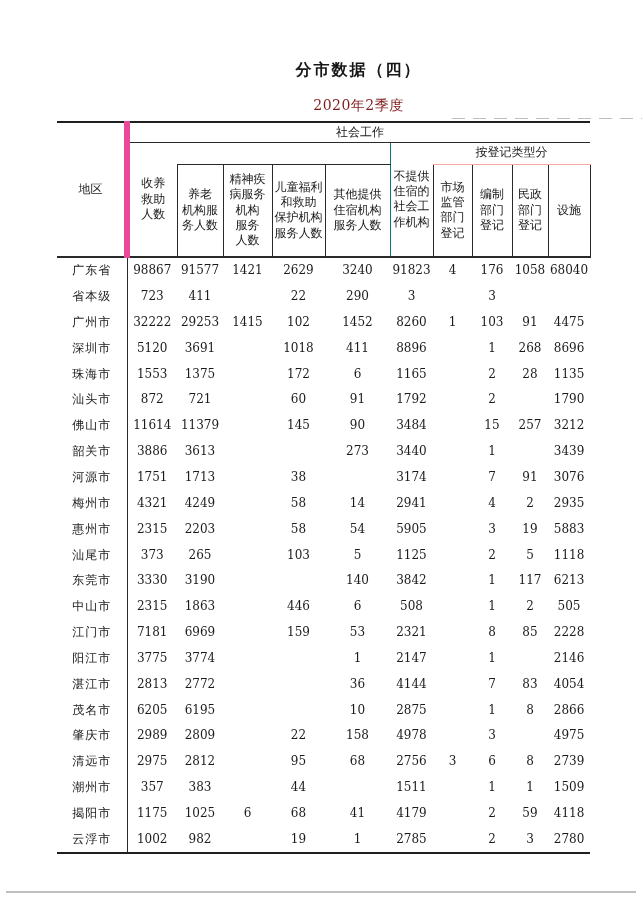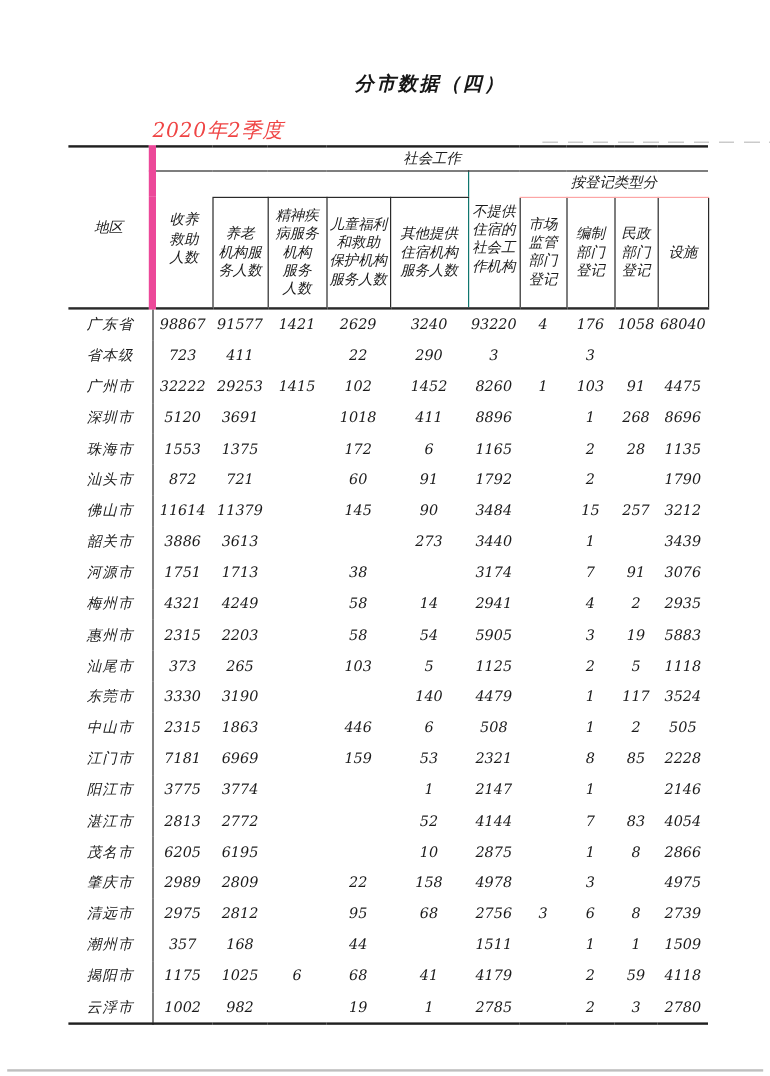--- a/index.html
+++ b/index.html
@@ -10,41 +10,41 @@
     height: 897px;
     overflow: hidden;
     font-family: "DejaVu Serif", "Liberation Serif", serif;
     color: #1b1b1b;
   }
   .page {
     position: relative;
     width: 514px;
     height: 897px;
     background: #ffffff;
-    font-style: italic;
   }
   .doc-title {
     position: absolute;
     left: 127px;
     top: 60px;
     width: 463px;
     text-align: center;
     font-size: 16px;
     font-weight: bold;
     letter-spacing: 2px;
     color: #161616;
   }
   .doc-subtitle {
     position: absolute;
     left: 127px;
     top: 97px;
     width: 463px;
-    font-size: 17px;
+    text-align: center;
+    font-size: 14px;
     letter-spacing: 0.5px;
-    color: #ef4444;
+    color: #7f1d1d;
   }
   table.stats {
     position: absolute;
     left: 57px;
     top: 121px;
     width: 533px;
     border-collapse: collapse;
     table-layout: fixed;
     border-top: 2px solid #1f1f1f;
     border-bottom: 2px solid #1f1f1f;
@@ -184,21 +184,21 @@
       </tr>
     </thead>
     <tbody>
         <tr>
           <td class="region-cell">广东省</td>
           <td class="value-cell">98867</td>
           <td class="value-cell">91577</td>
           <td class="value-cell">1421</td>
           <td class="value-cell">2629</td>
           <td class="value-cell">3240</td>
-          <td class="value-cell">93220</td>
+          <td class="value-cell">91823</td>
           <td class="value-cell">4</td>
           <td class="value-cell">176</td>
           <td class="value-cell">1058</td>
           <td class="value-cell">68040</td>
         </tr>
         <tr>
           <td class="region-cell">省本级</td>
           <td class="value-cell">723</td>
           <td class="value-cell">411</td>
           <td class="value-cell"></td>
@@ -340,25 +340,25 @@
           <td class="value-cell">5</td>
           <td class="value-cell">1118</td>
         </tr>
         <tr>
           <td class="region-cell">东莞市</td>
           <td class="value-cell">3330</td>
           <td class="value-cell">3190</td>
           <td class="value-cell"></td>
           <td class="value-cell"></td>
           <td class="value-cell">140</td>
-          <td class="value-cell">4479</td>
+          <td class="value-cell">3842</td>
           <td class="value-cell"></td>
           <td class="value-cell">1</td>
           <td class="value-cell">117</td>
-          <td class="value-cell">3524</td>
+          <td class="value-cell">6213</td>
         </tr>
         <tr>
           <td class="region-cell">中山市</td>
           <td class="value-cell">2315</td>
           <td class="value-cell">1863</td>
           <td class="value-cell"></td>
           <td class="value-cell">446</td>
           <td class="value-cell">6</td>
           <td class="value-cell">508</td>
           <td class="value-cell"></td>
@@ -391,21 +391,21 @@
           <td class="value-cell">1</td>
           <td class="value-cell"></td>
           <td class="value-cell">2146</td>
         </tr>
         <tr>
           <td class="region-cell">湛江市</td>
           <td class="value-cell">2813</td>
           <td class="value-cell">2772</td>
           <td class="value-cell"></td>
           <td class="value-cell"></td>
-          <td class="value-cell">52</td>
+          <td class="value-cell">36</td>
           <td class="value-cell">4144</td>
           <td class="value-cell"></td>
           <td class="value-cell">7</td>
           <td class="value-cell">83</td>
           <td class="value-cell">4054</td>
         </tr>
         <tr>
           <td class="region-cell">茂名市</td>
           <td class="value-cell">6205</td>
           <td class="value-cell">6195</td>
@@ -440,21 +440,21 @@
           <td class="value-cell">68</td>
           <td class="value-cell">2756</td>
           <td class="value-cell">3</td>
           <td class="value-cell">6</td>
           <td class="value-cell">8</td>
           <td class="value-cell">2739</td>
         </tr>
         <tr>
           <td class="region-cell">潮州市</td>
           <td class="value-cell">357</td>
-          <td class="value-cell">168</td>
+          <td class="value-cell">383</td>
           <td class="value-cell"></td>
           <td class="value-cell">44</td>
           <td class="value-cell"></td>
           <td class="value-cell">1511</td>
           <td class="value-cell"></td>
           <td class="value-cell">1</td>
           <td class="value-cell">1</td>
           <td class="value-cell">1509</td>
         </tr>
         <tr>

